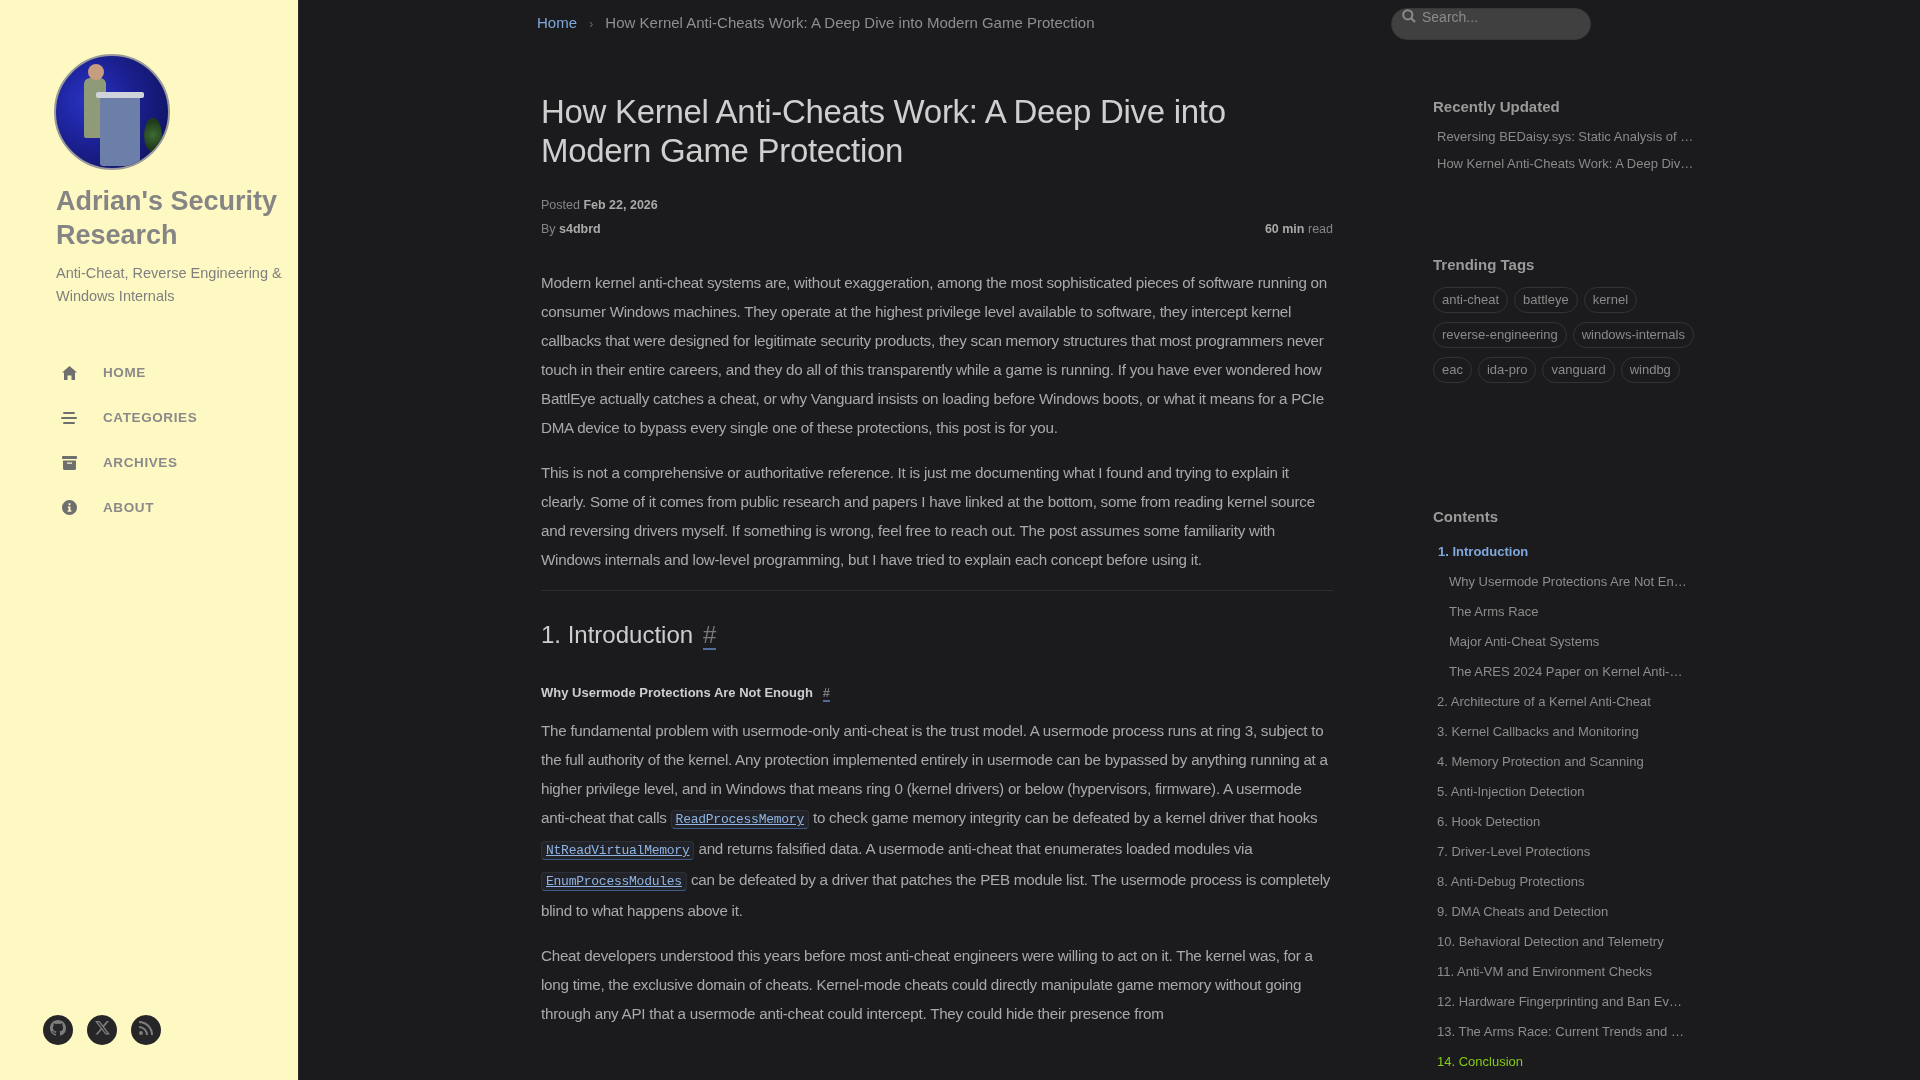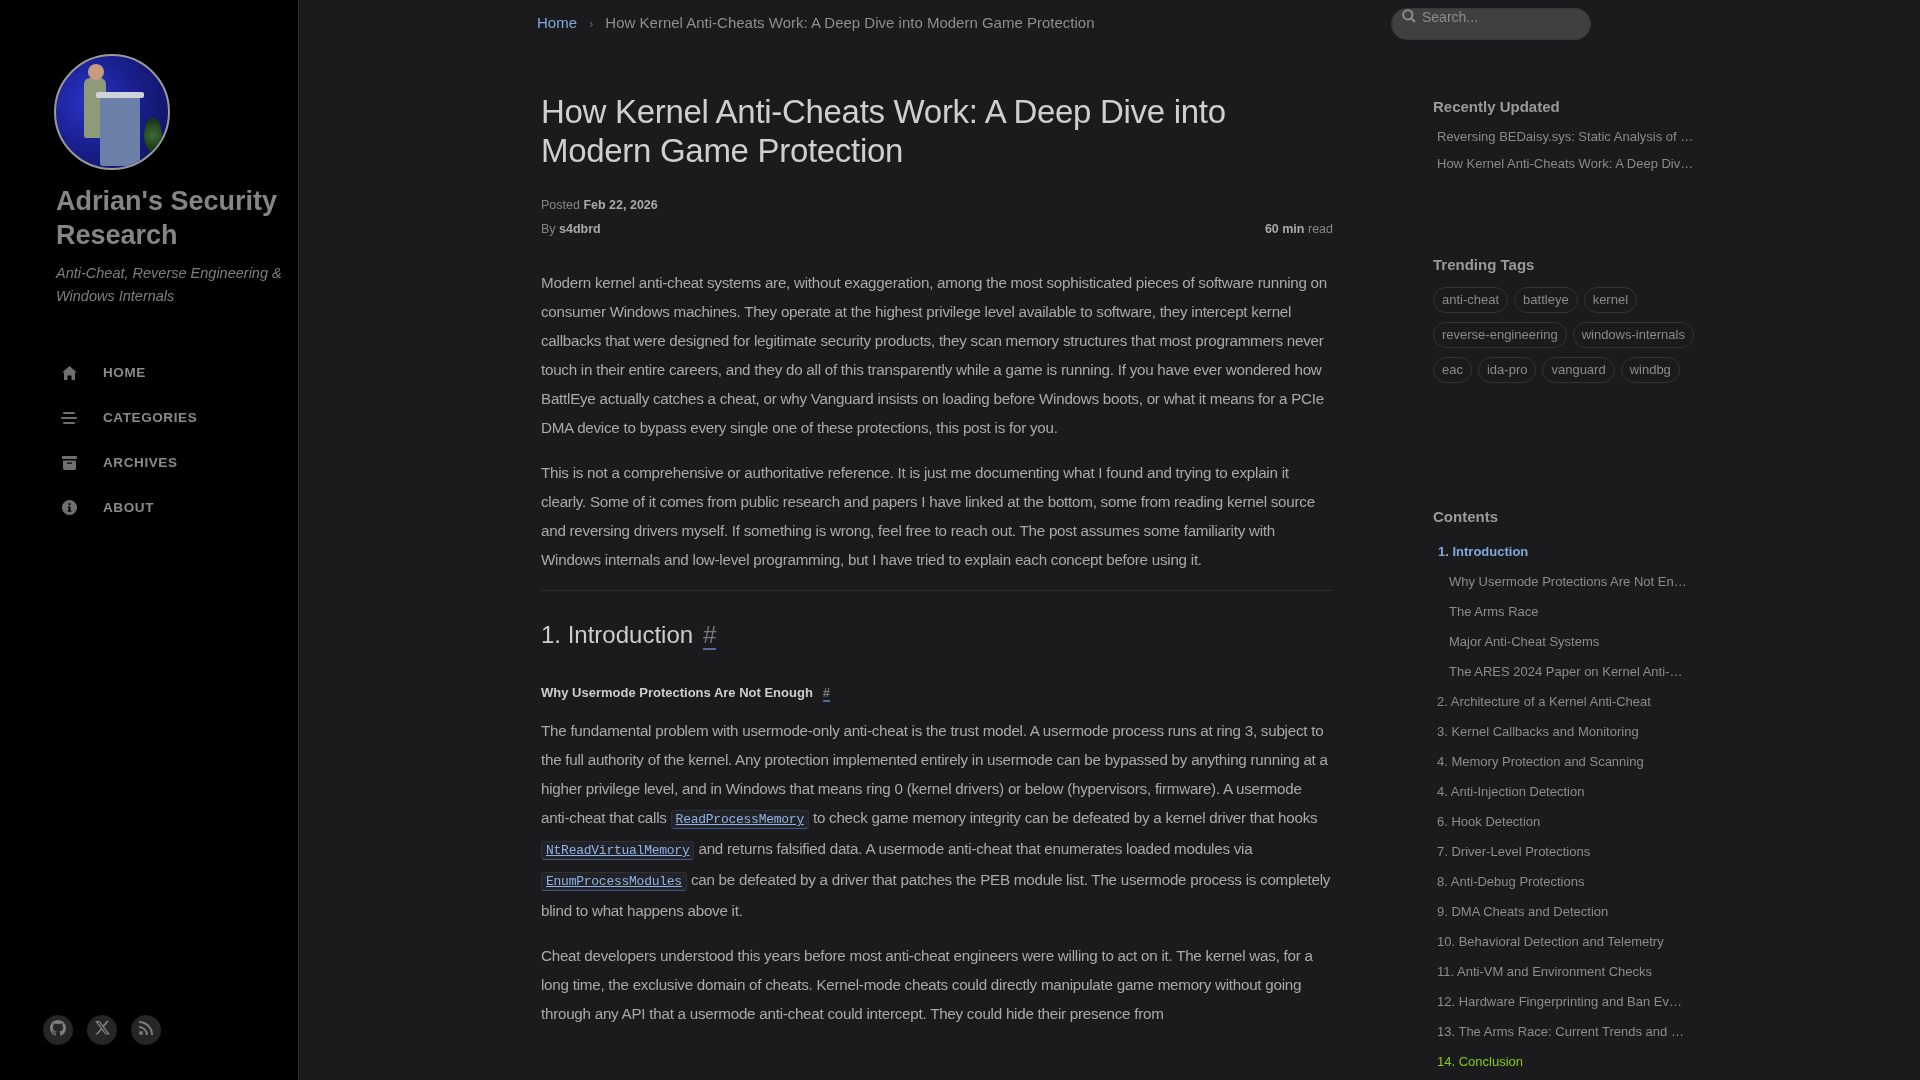--- a/index.html
+++ b/index.html
@@ -6,40 +6,40 @@
   html, body { width: 1920px; height: 1080px; overflow: hidden; }
   body {
     background: #1b1b1e;
     color: #afb0b1;
     font-family: "Liberation Sans", "DejaVu Sans", sans-serif;
     position: relative;
   }
   
   #sidebar {
     position: absolute; left: 0; top: 0; width: 299px; height: 1080px;
-    background: #000000;
+    background: #fef9c3;
     border-right: 1px solid #2c2d2d;
   }
   .avatar {
     position: absolute; left: 54px; top: 54px; width: 116px; height: 116px;
     border-radius: 50%; border: 2px solid #9a9a9a; overflow: hidden;
     background: radial-gradient(circle at 30% 40%, #2a33c7 0%, #1a1f8e 45%, #0d1050 100%);
   }
   .avatar .podium { position: absolute; left: 44px; top: 40px; width: 40px; height: 70px; background: #6b7fa8; border-radius: 3px; }
   .avatar .podium::before { content:""; position:absolute; left:-4px; top:-4px; width:48px; height:6px; background:#cfd3da; border-radius:2px; }
   .avatar .person { position: absolute; left: 32px; top: 8px; width: 16px; height: 16px; border-radius: 50%; background: #c79d80; }
   .avatar .body { position: absolute; left: 28px; top: 22px; width: 22px; height: 60px; background: #8e9a78; border-radius: 6px 6px 2px 2px; }
   .avatar .plant { position:absolute; right:6px; top:62px; width:18px; height:34px; background: radial-gradient(circle, #3e6b33 0%, #1f3b1a 70%); border-radius: 50%; }
   .site-title {
     position: absolute; left: 56px; top: 184px; width: 230px;
     font-size: 27px; font-weight: 700; line-height: 34px; color: #858585;
   }
   .site-subtitle {
     position: absolute; left: 56px; top: 262px; width: 240px;
-    font-size: 14.5px; font-style: italic; line-height: 23px; color: #7f7f7f;
+    font-size: 14.5px; line-height: 23px; color: #7f7f7f;
   }
   .nav { position: absolute; left: 0; top: 350px; width: 299px; }
   .nav-item {
     display: flex; align-items: center; height: 45px; padding-left: 60px;
     color: #8a8a8a; font-size: 13.5px; font-weight: 700; letter-spacing: 0.6px;
     cursor: pointer;
   }
   .nav-item .nav-icon { width: 18px; height: 18px; margin-right: 25px; display:flex; align-items:center; justify-content:center; }
   .nav-item svg { fill: #6f6f6f; }
   .social { position: absolute; left: 43px; top: 1015px; display: flex; gap: 14px; }
@@ -277,21 +277,21 @@
   <div class="panel-heading">Contents</div>
   <div class="toc-list">
     <div class="toc-item active">1. Introduction</div>
     <div class="toc-item sub">Why Usermode Protections Are Not Enough</div>
     <div class="toc-item sub">The Arms Race</div>
     <div class="toc-item sub">Major Anti-Cheat Systems</div>
     <div class="toc-item sub">The ARES 2024 Paper on Kernel Anti-Cheat</div>
     <div class="toc-item">2. Architecture of a Kernel Anti-Cheat</div>
     <div class="toc-item">3. Kernel Callbacks and Monitoring</div>
     <div class="toc-item">4. Memory Protection and Scanning</div>
-    <div class="toc-item">4. Anti-Injection Detection</div>
+    <div class="toc-item">5. Anti-Injection Detection</div>
     <div class="toc-item">6. Hook Detection</div>
     <div class="toc-item">7. Driver-Level Protections</div>
     <div class="toc-item">8. Anti-Debug Protections</div>
     <div class="toc-item">9. DMA Cheats and Detection</div>
     <div class="toc-item">10. Behavioral Detection and Telemetry</div>
     <div class="toc-item">11. Anti-VM and Environment Checks</div>
     <div class="toc-item">12. Hardware Fingerprinting and Ban Evasion</div>
     <div class="toc-item">13. The Arms Race: Current Trends and Future</div>
     <div class="toc-item faded">14. Conclusion</div>
   </div>

